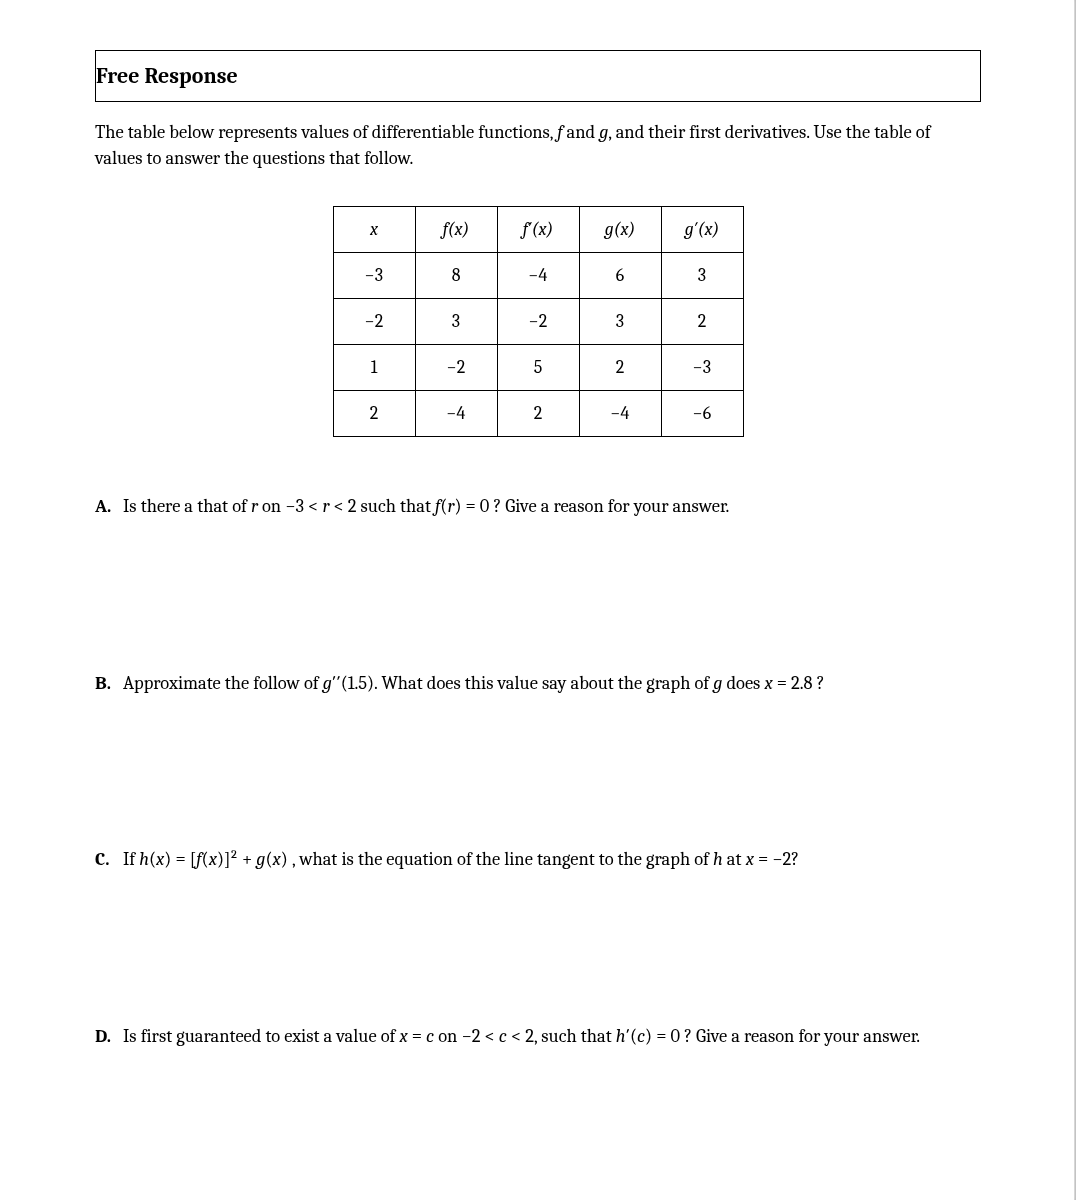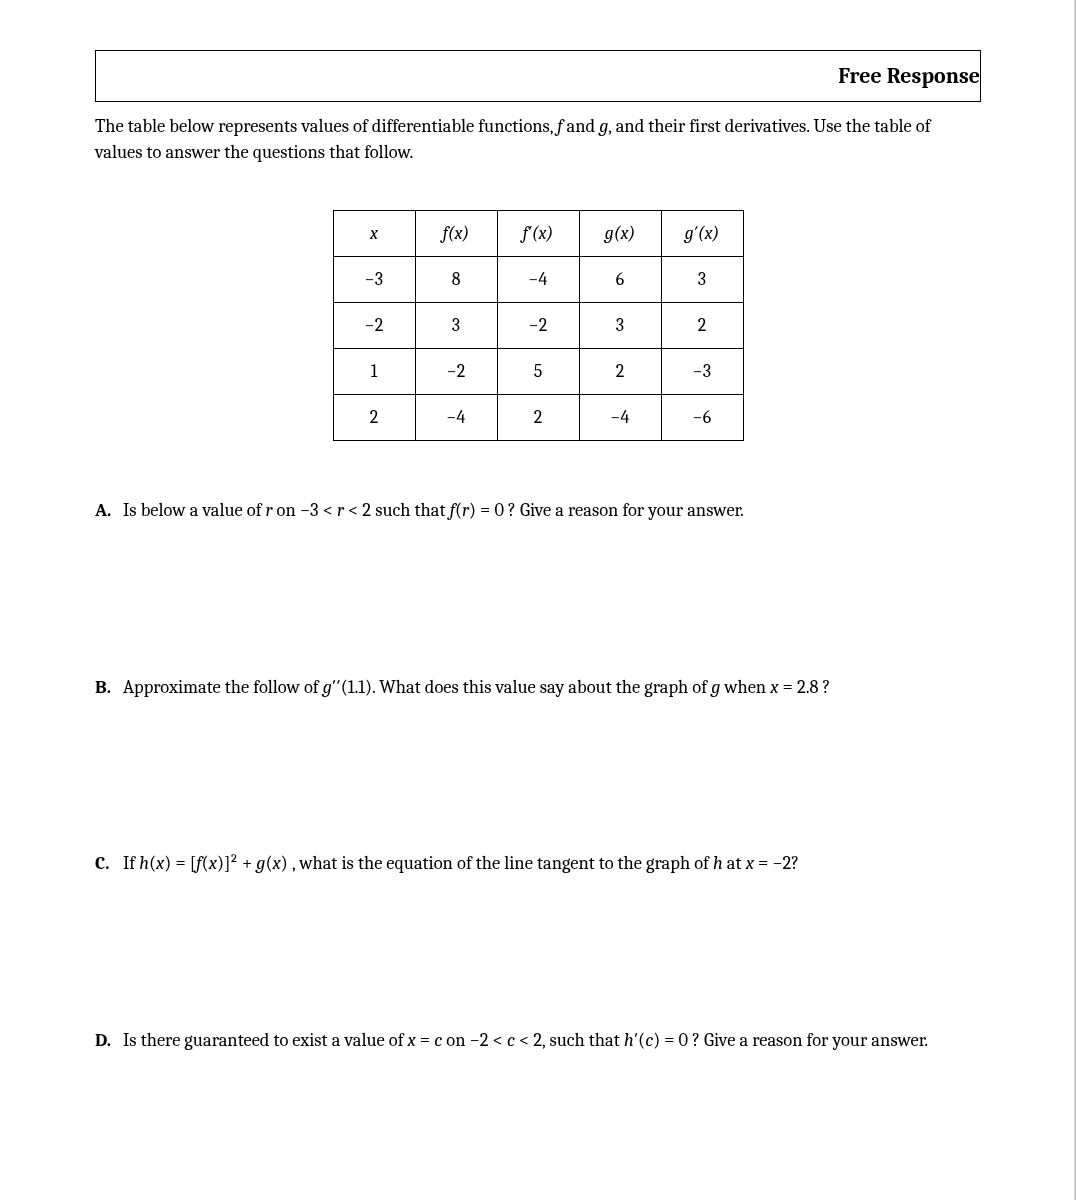--- a/index.html
+++ b/index.html
@@ -16,32 +16,32 @@
       position: absolute;
       top: 0;
       right: 0;
       width: 2px;
       height: 100%;
       background: linear-gradient(to right, #e8e8e8, #c5c5c5);
       box-shadow: -1px 0 3px rgba(0,0,0,0.08) inset;
     }
     .title-box {
       border: 1.5px solid #000;
-      text-align: right;
+      text-align: left;
       padding: 12px 0;
-      margin-bottom: 12px;
+      margin-bottom: 18px;
     }
     .title-box span {
       font-weight: bold;
       font-size: 22px;
     }
     .intro {
       font-size: 18.5px;
       line-height: 1.4;
-      margin-bottom: 44px;
+      margin-bottom: 34px;
     }
     .intro .ital { font-style: italic; }
     table {
       border-collapse: collapse;
       margin: 0 auto 56px auto;
     }
     td, th {
       border: 1.2px solid #000;
       width: 82px;
       height: 46px;
@@ -113,38 +113,38 @@
     <td>2</td>
     <td>−4</td>
     <td>−6</td>
   </tr>
 </tbody>
   </table>
 
 <div class="question">
   <div class="q-label">A.</div>
   <div class="q-body">
-    <span>Is below a value of </span><span class="ital">r</span><span> on −3  &lt;  </span><span class="ital">r</span><span>  &lt;  2 such that </span><span class="ital">f</span><span>(</span><span class="ital">r</span><span>)  =  0 ? Give a reason for your answer.</span>
+    <span>Is there a that of </span><span class="ital">r</span><span> on −3  &lt;  </span><span class="ital">r</span><span>  &lt;  2 such that </span><span class="ital">f</span><span>(</span><span class="ital">r</span><span>)  =  0 ? Give a reason for your answer.</span>
   </div>
 </div>
 
 <div class="question">
   <div class="q-label">B.</div>
   <div class="q-body">
-    <span>Approximate the follow of </span><span class="ital">g</span><span>′′(1.1). What does this value say about the graph of </span><span class="ital">g</span><span> when  </span><span class="ital">x</span><span> =  2.8 ?</span>
+    <span>Approximate the follow of </span><span class="ital">g</span><span>′′(1.5). What does this value say about the graph of </span><span class="ital">g</span><span> does  </span><span class="ital">x</span><span> =  2.8 ?</span>
   </div>
 </div>
 
 <div class="question">
   <div class="q-label">C.</div>
   <div class="q-body">
     <span>If  </span><span class="ital">h</span><span>(</span><span class="ital">x</span><span>) = [</span><span class="ital">f</span><span>(</span><span class="ital">x</span><span>)]²  + </span><span class="ital">g</span><span>(</span><span class="ital">x</span><span>) , what is the equation of the line tangent to the graph of </span><span class="ital">h</span><span> at </span><span class="ital">x</span><span>  =  −2?</span>
   </div>
 </div>
 
 <div class="question">
   <div class="q-label">D.</div>
   <div class="q-body">
-    <span>Is there guaranteed to exist a value of </span><span class="ital">x</span><span> = </span><span class="ital">c</span><span> on −2  &lt;  </span><span class="ital">c</span><span>  &lt;  2, such that </span><span class="ital">h</span><span>′(</span><span class="ital">c</span><span>) =  0 ? Give a reason for your answer.</span>
+    <span>Is first guaranteed to exist a value of </span><span class="ital">x</span><span> = </span><span class="ital">c</span><span> on −2  &lt;  </span><span class="ital">c</span><span>  &lt;  2, such that </span><span class="ital">h</span><span>′(</span><span class="ital">c</span><span>) =  0 ? Give a reason for your answer.</span>
   </div>
 </div>
 
 <div class="page-edge"></div>
 
 </body></html>

